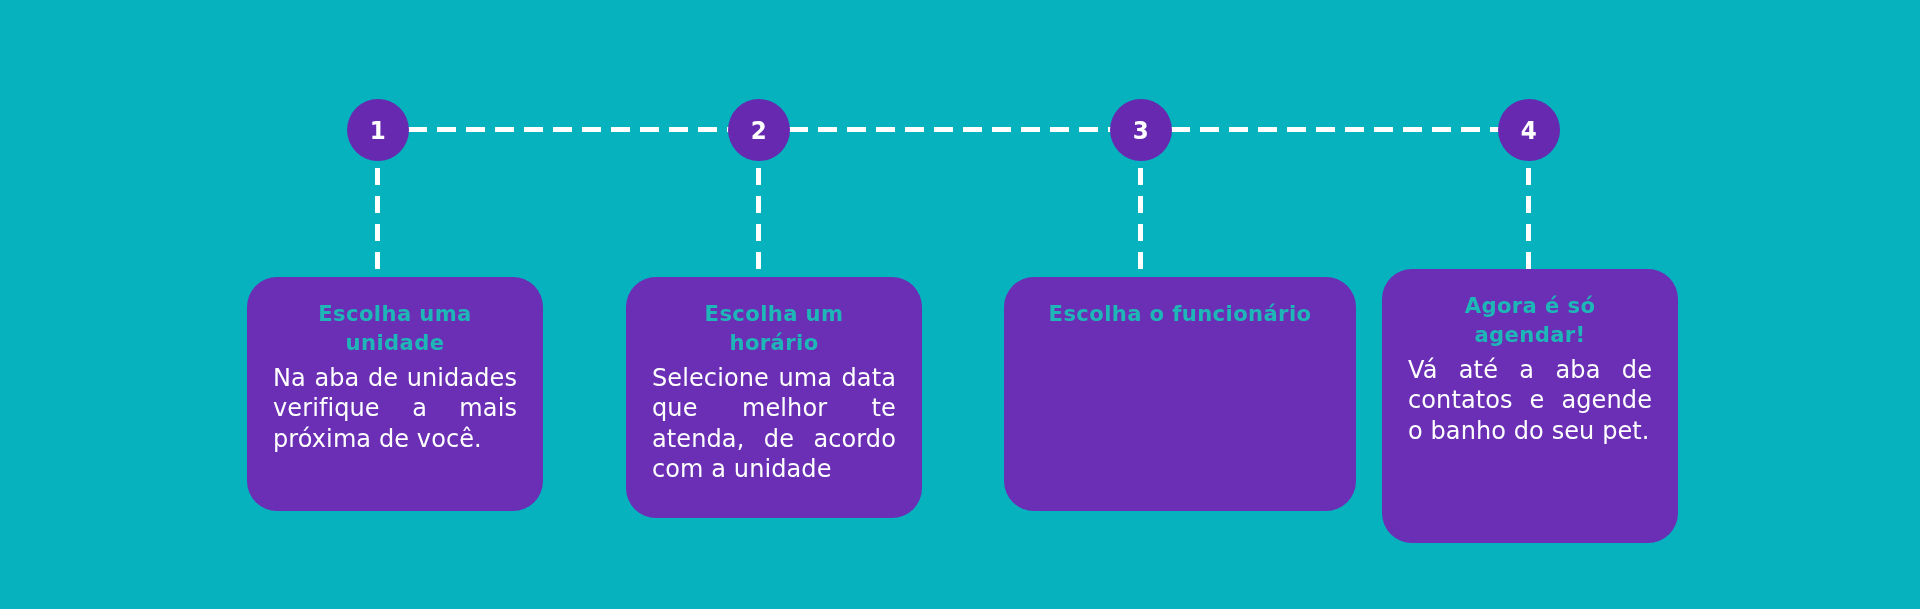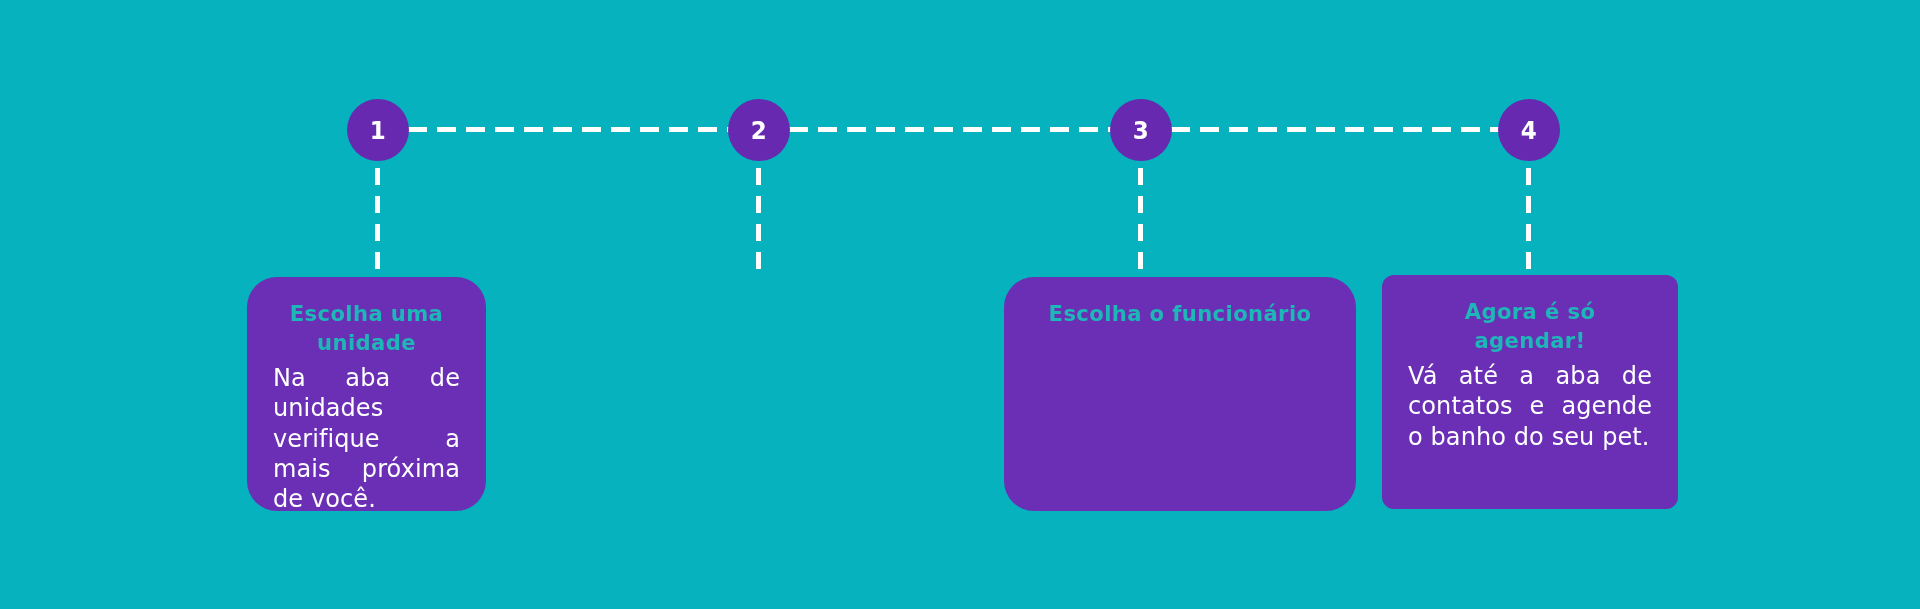--- a/index.html
+++ b/index.html
@@ -106,40 +106,44 @@
 <div id="stage">
 
   <div class="rail" style="left:408px; width:332px;"></div>
   <div class="rail" style="left:789px; width:333px;"></div>
   <div class="rail" style="left:1171px; width:331px;"></div>
 
   <div class="circle" style="left:347px;">
     <span class="circle-num">1</span>
   </div>
   <div class="dropper" style="left:375px; height:110px;"></div>
-  <div class="card" style="left:247px; top:277px; width:239px; height:234px;">
+  <div class="card" style="left:247px; top:277px; width:296px; height:234px;">
     <p class="card-title">Escolha uma unidade</p>
     <p class="card-body">Na aba de unidades verifique a mais próxima de você.</p>
   </div>
 
   <div class="circle" style="left:728px;">
     <span class="circle-num">2</span>
   </div>
   <div class="dropper" style="left:756px; height:110px;"></div>
+  <div class="card" style="left:626px; top:277px; width:296px; height:241px;">
+    <p class="card-title">Escolha um horário</p>
+    <p class="card-body">Selecione uma data que melhor te atenda, de acordo com a unidade</p>
+  </div>
 
   <div class="circle" style="left:1110px;">
     <span class="circle-num">3</span>
   </div>
   <div class="dropper" style="left:1138px; height:110px;"></div>
   <div class="card" style="left:1004px; top:277px; width:352px; height:234px;">
     <p class="card-title">Escolha o funcionário</p>
   </div>
 
   <div class="circle" style="left:1498px;">
     <span class="circle-num">4</span>
   </div>
   <div class="dropper" style="left:1526px; height:110px;"></div>
-  <div class="card" style="left:1382px; top:275px; width:296px; height:234px;border-radius:12px;">
+  <div class="card" style="left:1382px; top:269px; width:296px; height:274px;">
     <p class="card-title">Agora é só agendar!</p>
     <p class="card-body">Vá até a aba de contatos e agende o banho do seu pet.</p>
   </div>
 
 </div>
 
 </body></html>

